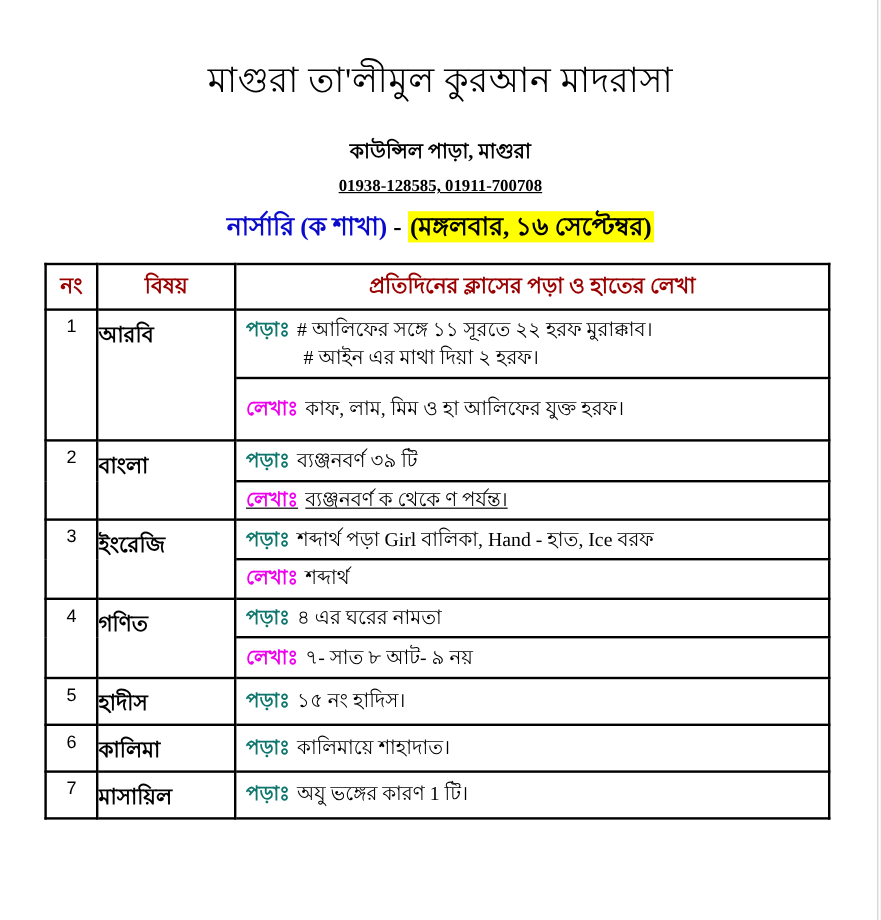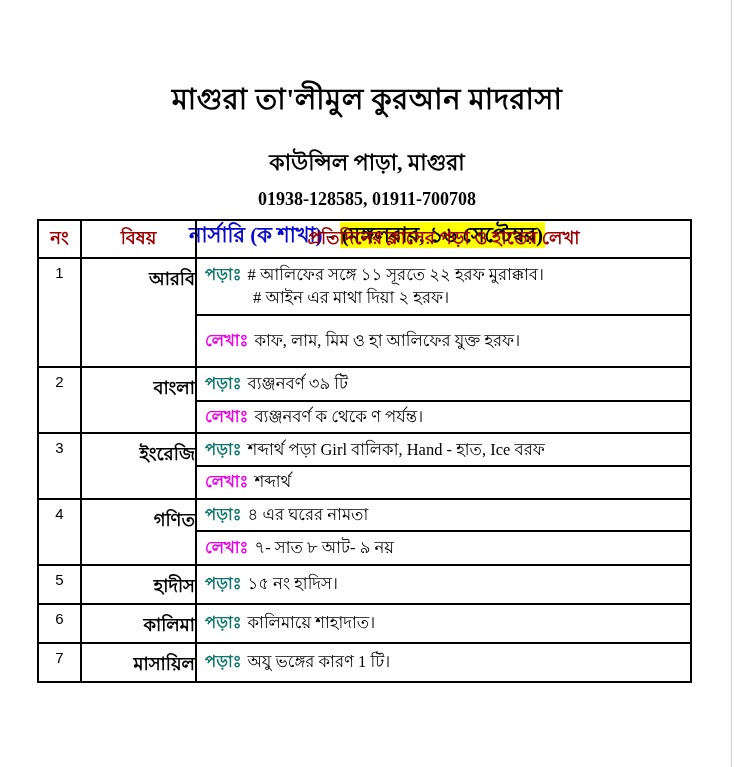--- a/index.html
+++ b/index.html
@@ -15,34 +15,35 @@
     margin: 0 auto;
   }
   .page-edge {
     position: absolute;
     top: 0; right: 2px;
     width: 1px; height: 767px;
     background: #cfcfcf;
   }
   .header { text-align: center; }
   .title {
-    padding-top: 76px;
+    padding-top: 44px;
     font-size: 29px;
-    font-weight: bold;
+    font-weight: normal;
     letter-spacing: 0.5px;
   }
   .address {
     margin-top: 20px;
-    font-size: 22px;
+    font-size: 17px;
     font-weight: bold;
   }
   .phone {
     margin-top: 7px;
-    font-size: 18px;
-    font-weight: bold;
+    font-size: 14px;
+    font-weight: bold;
+    text-decoration: underline;
   }
   .classline {
     margin-top: 9px;
     font-size: 21px;
     font-weight: bold;
     font-family: Liberation Serif, serif;
   }
   .classline .class-name { color: #0a0acc; }
   .classline .sep { color: #000000; margin: 0 5px; }
   .classline .date-hl { background: #ffff00; color: #000000; padding: 1px 2px; }
@@ -72,40 +73,40 @@
   td.num {
     font-size: 15px;
     text-align: center;
     vertical-align: top;
     padding-top: 5px;
     font-family: "Liberation Sans", "DejaVu Sans", sans-serif;
   }
   td.subject {
     font-size: 18px;
     font-weight: bold;
-    text-align: right;
+    text-align: left;
     vertical-align: top;
     padding-top: 6px;
   }
   td.lesson {
     font-size: 16.5px;
     vertical-align: middle;
     padding: 4px 6px 4px 8px;
     line-height: 1.35;
   }
   .lbl { font-weight: bold; margin-right: 6px; }
   .lbl.pora  { color: #0f766e; }
   .lbl.lekha { color: #ee00ee; }
   .line2 { padding-left: 48px; }
 
   tr.h38 { height: 38px; }
   tr.h57 { height: 57px; }
   tr.h39 { height: 52px; }
   tr.h34 { height: 34px; }
-  tr.h35 { height: 23px; }
+  tr.h35 { height: 23px; text-decoration: underline; }
   tr.h33 { height: 33px; }
   tr.h36 { height: 24px; }
   tr.h37 { height: 37px; }
 </style>
 </head>
 <body>
 
 <div class="page">
   <div class="page-edge"></div>
 

